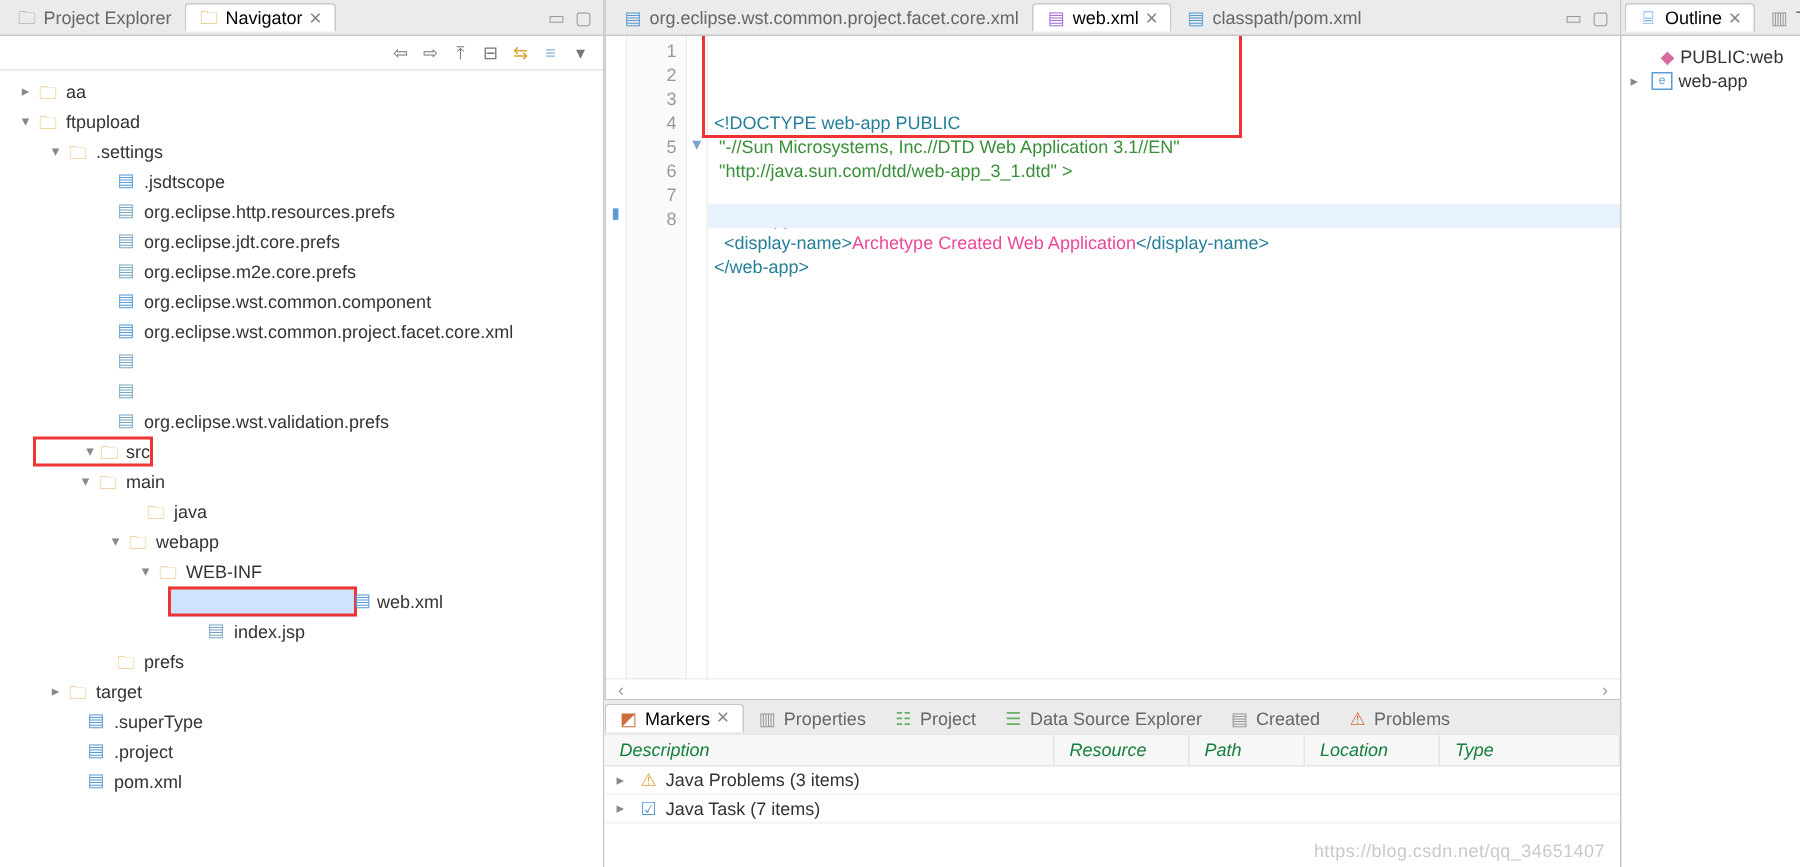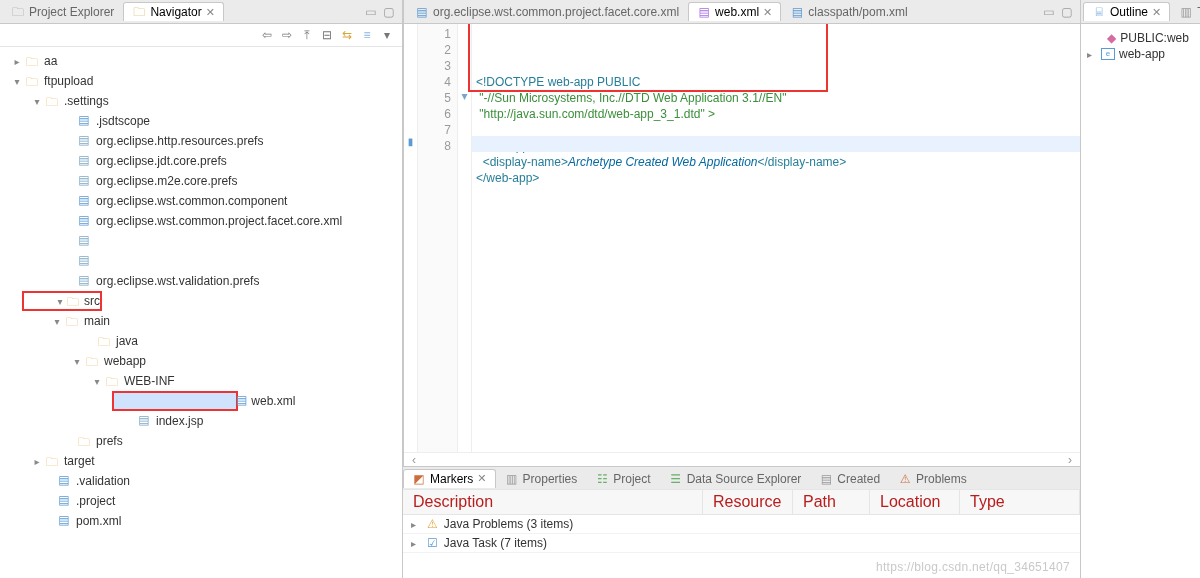--- a/index.html
+++ b/index.html
@@ -33,35 +33,35 @@
 .node.sel { background:#cfe3ff; }
 .redbox { border:2px solid #e33; }
 
 
 .editor { flex:1; display:flex; overflow:hidden; position:relative; }
 .gutter { width: 40px; background:#fafafa; color:#9a9a9a; text-align:right; padding: 2px 6px 2px 0; font-family: Consolas, monospace; font-size:12px; line-height:16px; border-right:1px solid #eee; }
 .code { flex:1; padding: 2px 4px; font-family: Consolas, monospace; font-size:12px; line-height:16px; white-space:pre; color:#333; position:relative;}
 .t-tag { color:#267f99; }
 .t-str { color:#3a8f3a; }
 .t-doctype { color:#267f99; }
-.t-black { color:#0369a1;font-style:italic; }
+.t-black { color:#ec4899; }
 .code .cursor-line { background:#e8f2ff; position:absolute; left:0; right:0; height:16px; top:112px; }
 .code .red-highlight { position:absolute; border:2px solid #e33; top:-2px; left:-4px; width:360px; height:70px; }
 .fold-col { width:14px; background:#fff; color:#7aa4cc; text-align:center; font-family:Consolas,monospace; line-height:16px; font-size:10px; border-right:1px solid #eee;}
 .ruler { width:14px; background:#fff; border-right:1px solid #eee;}
 .editor-scroll { display:flex; height:14px; align-items:center; padding:0 8px; color:#999; border-top:1px solid #eee;}
 .editor-container { display:flex; flex-direction:column; flex:1; border-left:1px solid #c8c8c8;}
 
 
 .bottom { border-top:1px solid #c8c8c8; height:112px; display:flex; flex-direction:column;}
 .status-line { padding:2px 8px; color:#555; border-bottom:1px solid #e5e5e5; background:#fff;}
 .prob-tabbar { display:flex; align-items:center; background:#ebebeb; height:22px; overflow:hidden;}
 .prob-tabbar .tab{ font-size:12px; }
 .table-head { display:flex; background:#f7f7f7; border-top:1px solid #e5e5e5; border-bottom:1px solid #e5e5e5;}
-.th { padding:3px 10px; border-right:1px solid #e5e5e5; font-size:16px; color:#b91c1c;}
+.th { padding:3px 10px; border-right:1px solid #e5e5e5; font-size:12px; color:#15803d;font-style:italic;}
 .th.desc{ flex:0 0 300px;}
 .th.res{ flex:0 0 90px;}
 .th.path{ flex:1;}
 .th.loc{ flex:0 0 90px;}
 .th.type{ flex:0 0 120px;}
 .prob-rows .row{ display:flex; align-items:center; padding:2px 8px; gap:6px; border-bottom:1px solid #f2f2f2;}
 .row .tw{ color:#888; font-size:10px; width:10px;}
 .row .cnt{ color:#333;}
 .warn-ic{ color:#e0a030;}
 .task-ic{ color:#5b9bd5;}
@@ -209,21 +209,21 @@
           <span>prefs</span>
         </div>
       <div class="node" style="padding-left:30px">
           <span class="tw">▸</span>
           <span class="ic folder">🗀</span>
           <span>target</span>
         </div>
       <div class="node" style="padding-left:42px">
           <span class="tw"></span>
           <span class="ic xfile">▤</span>
-          <span>.validation</span>
+          <span>.superType</span>
         </div>
       <div class="node" style="padding-left:42px">
           <span class="tw"></span>
           <span class="ic xfile">▤</span>
           <span>.project</span>
         </div>
       <div class="node" style="padding-left:42px">
           <span class="tw"></span>
           <span class="ic xfile">▤</span>
           <span>pom.xml</span>

